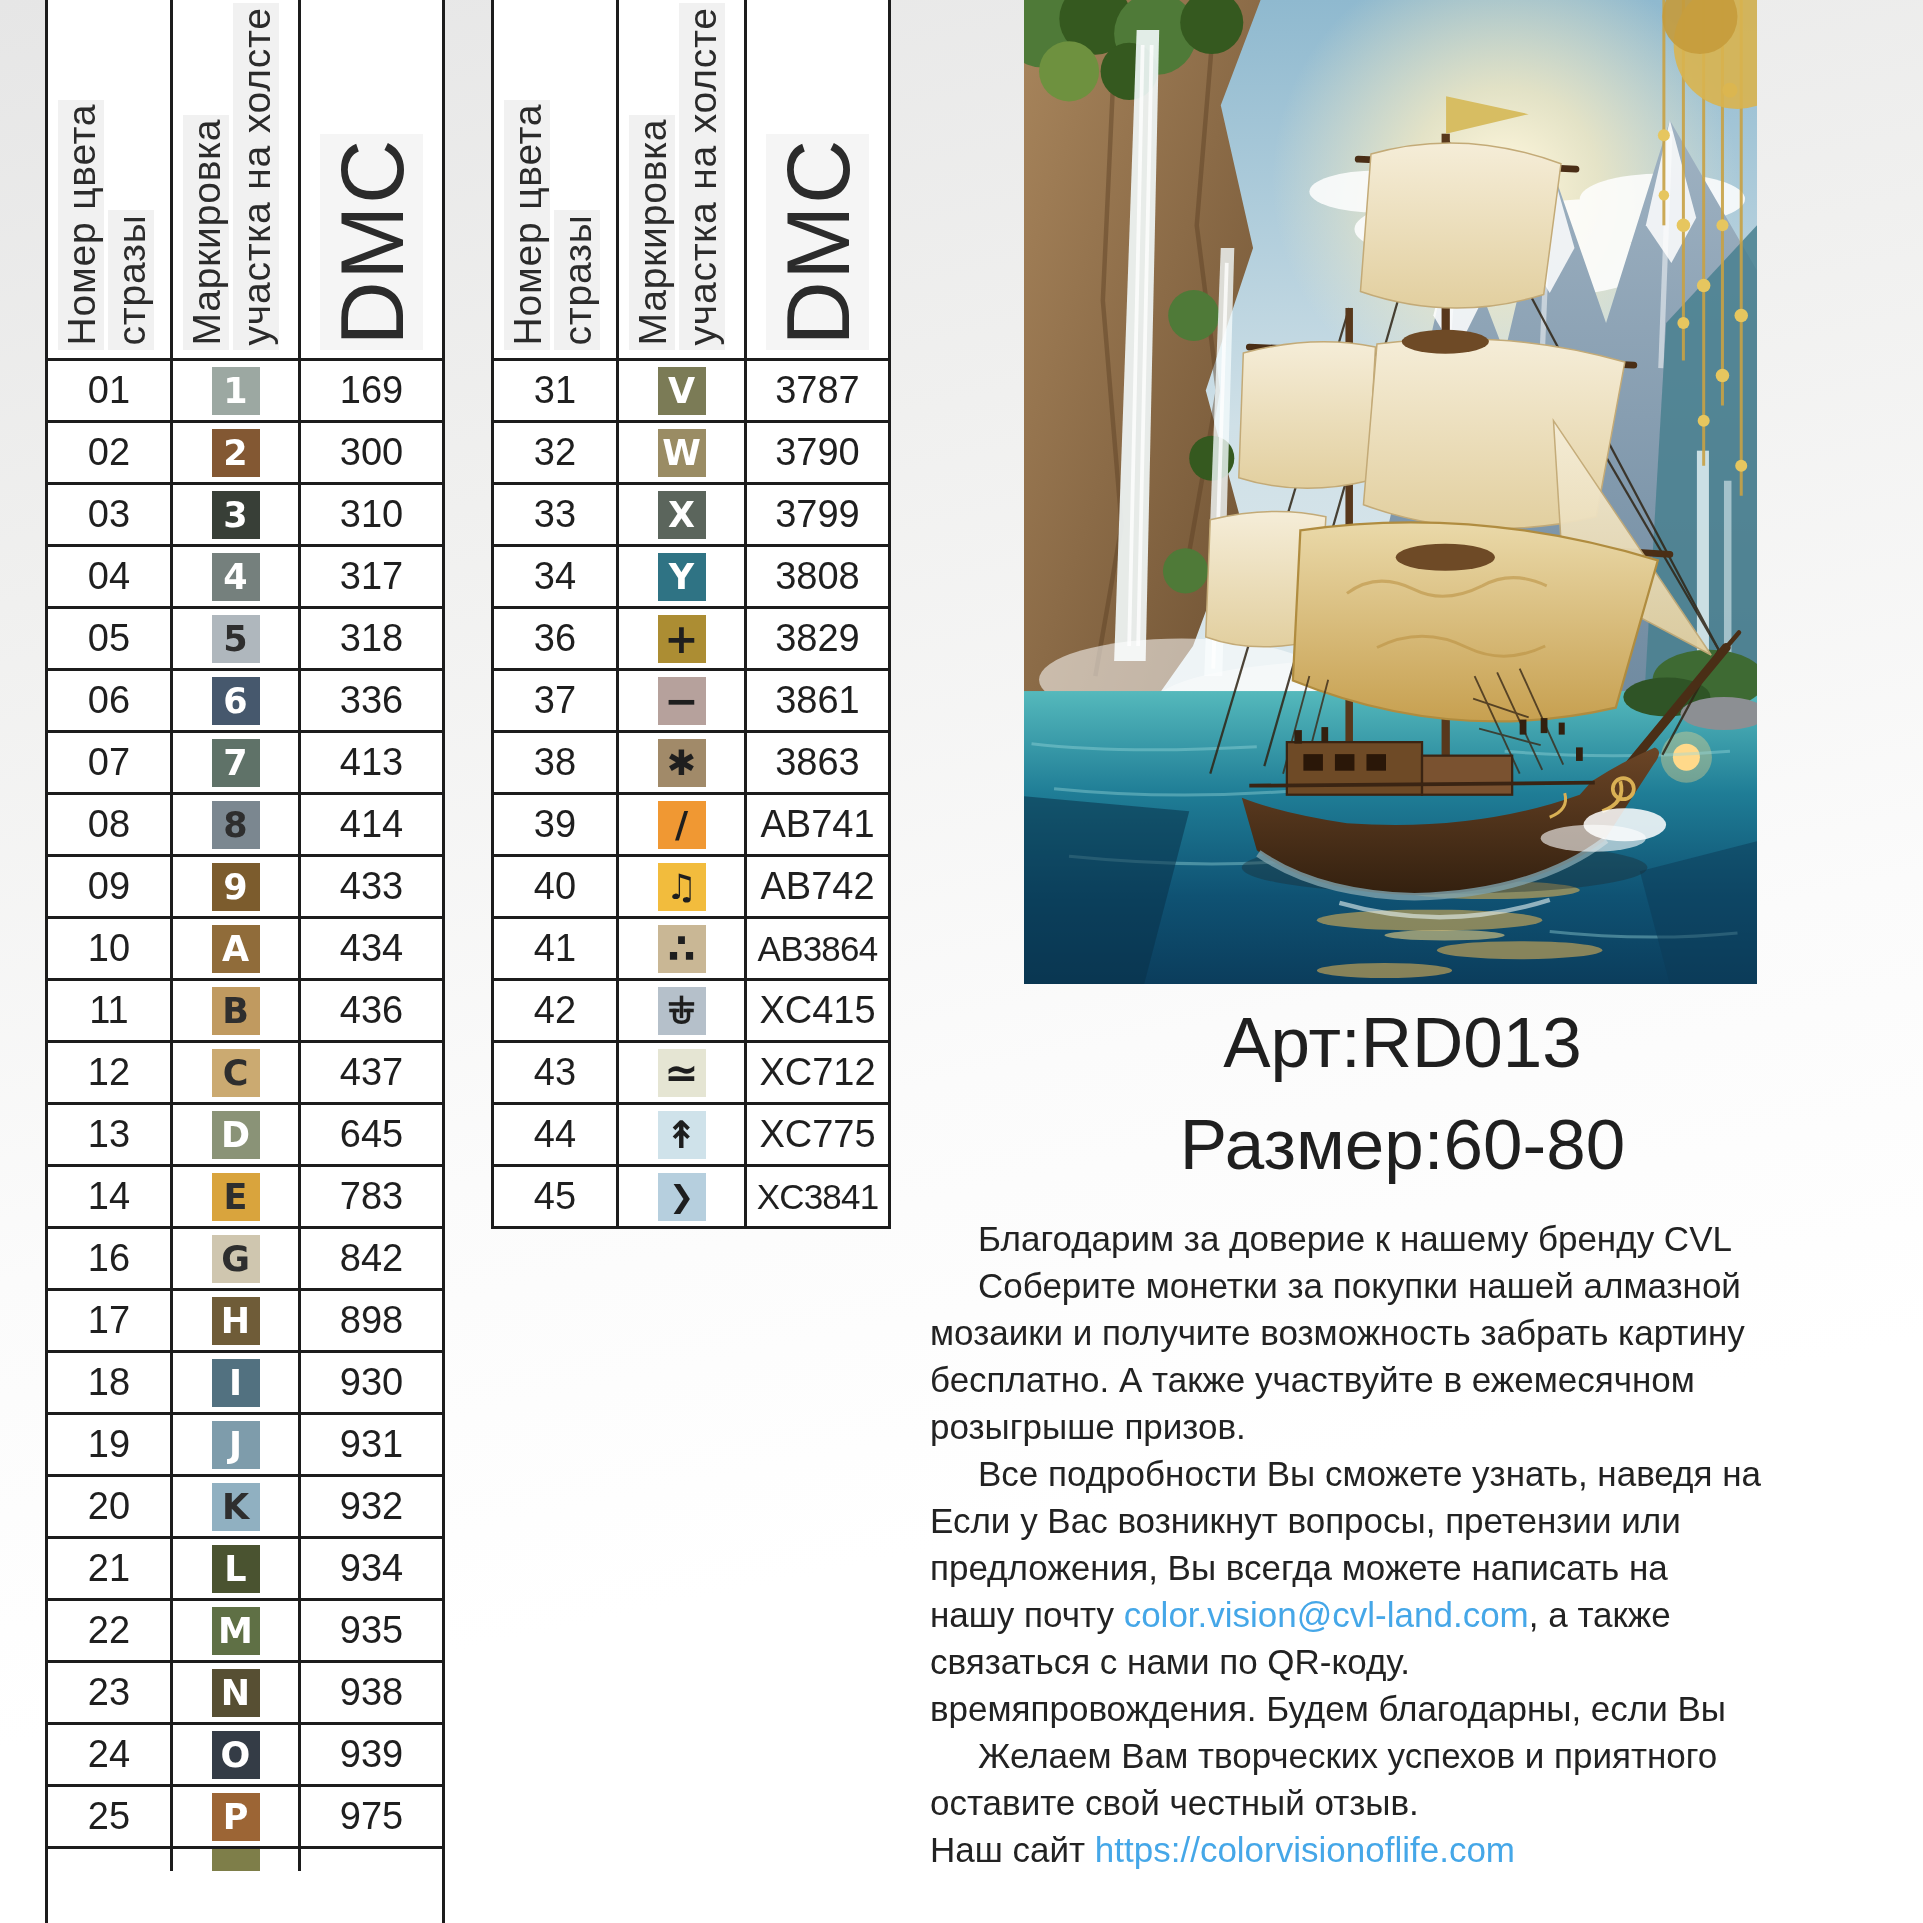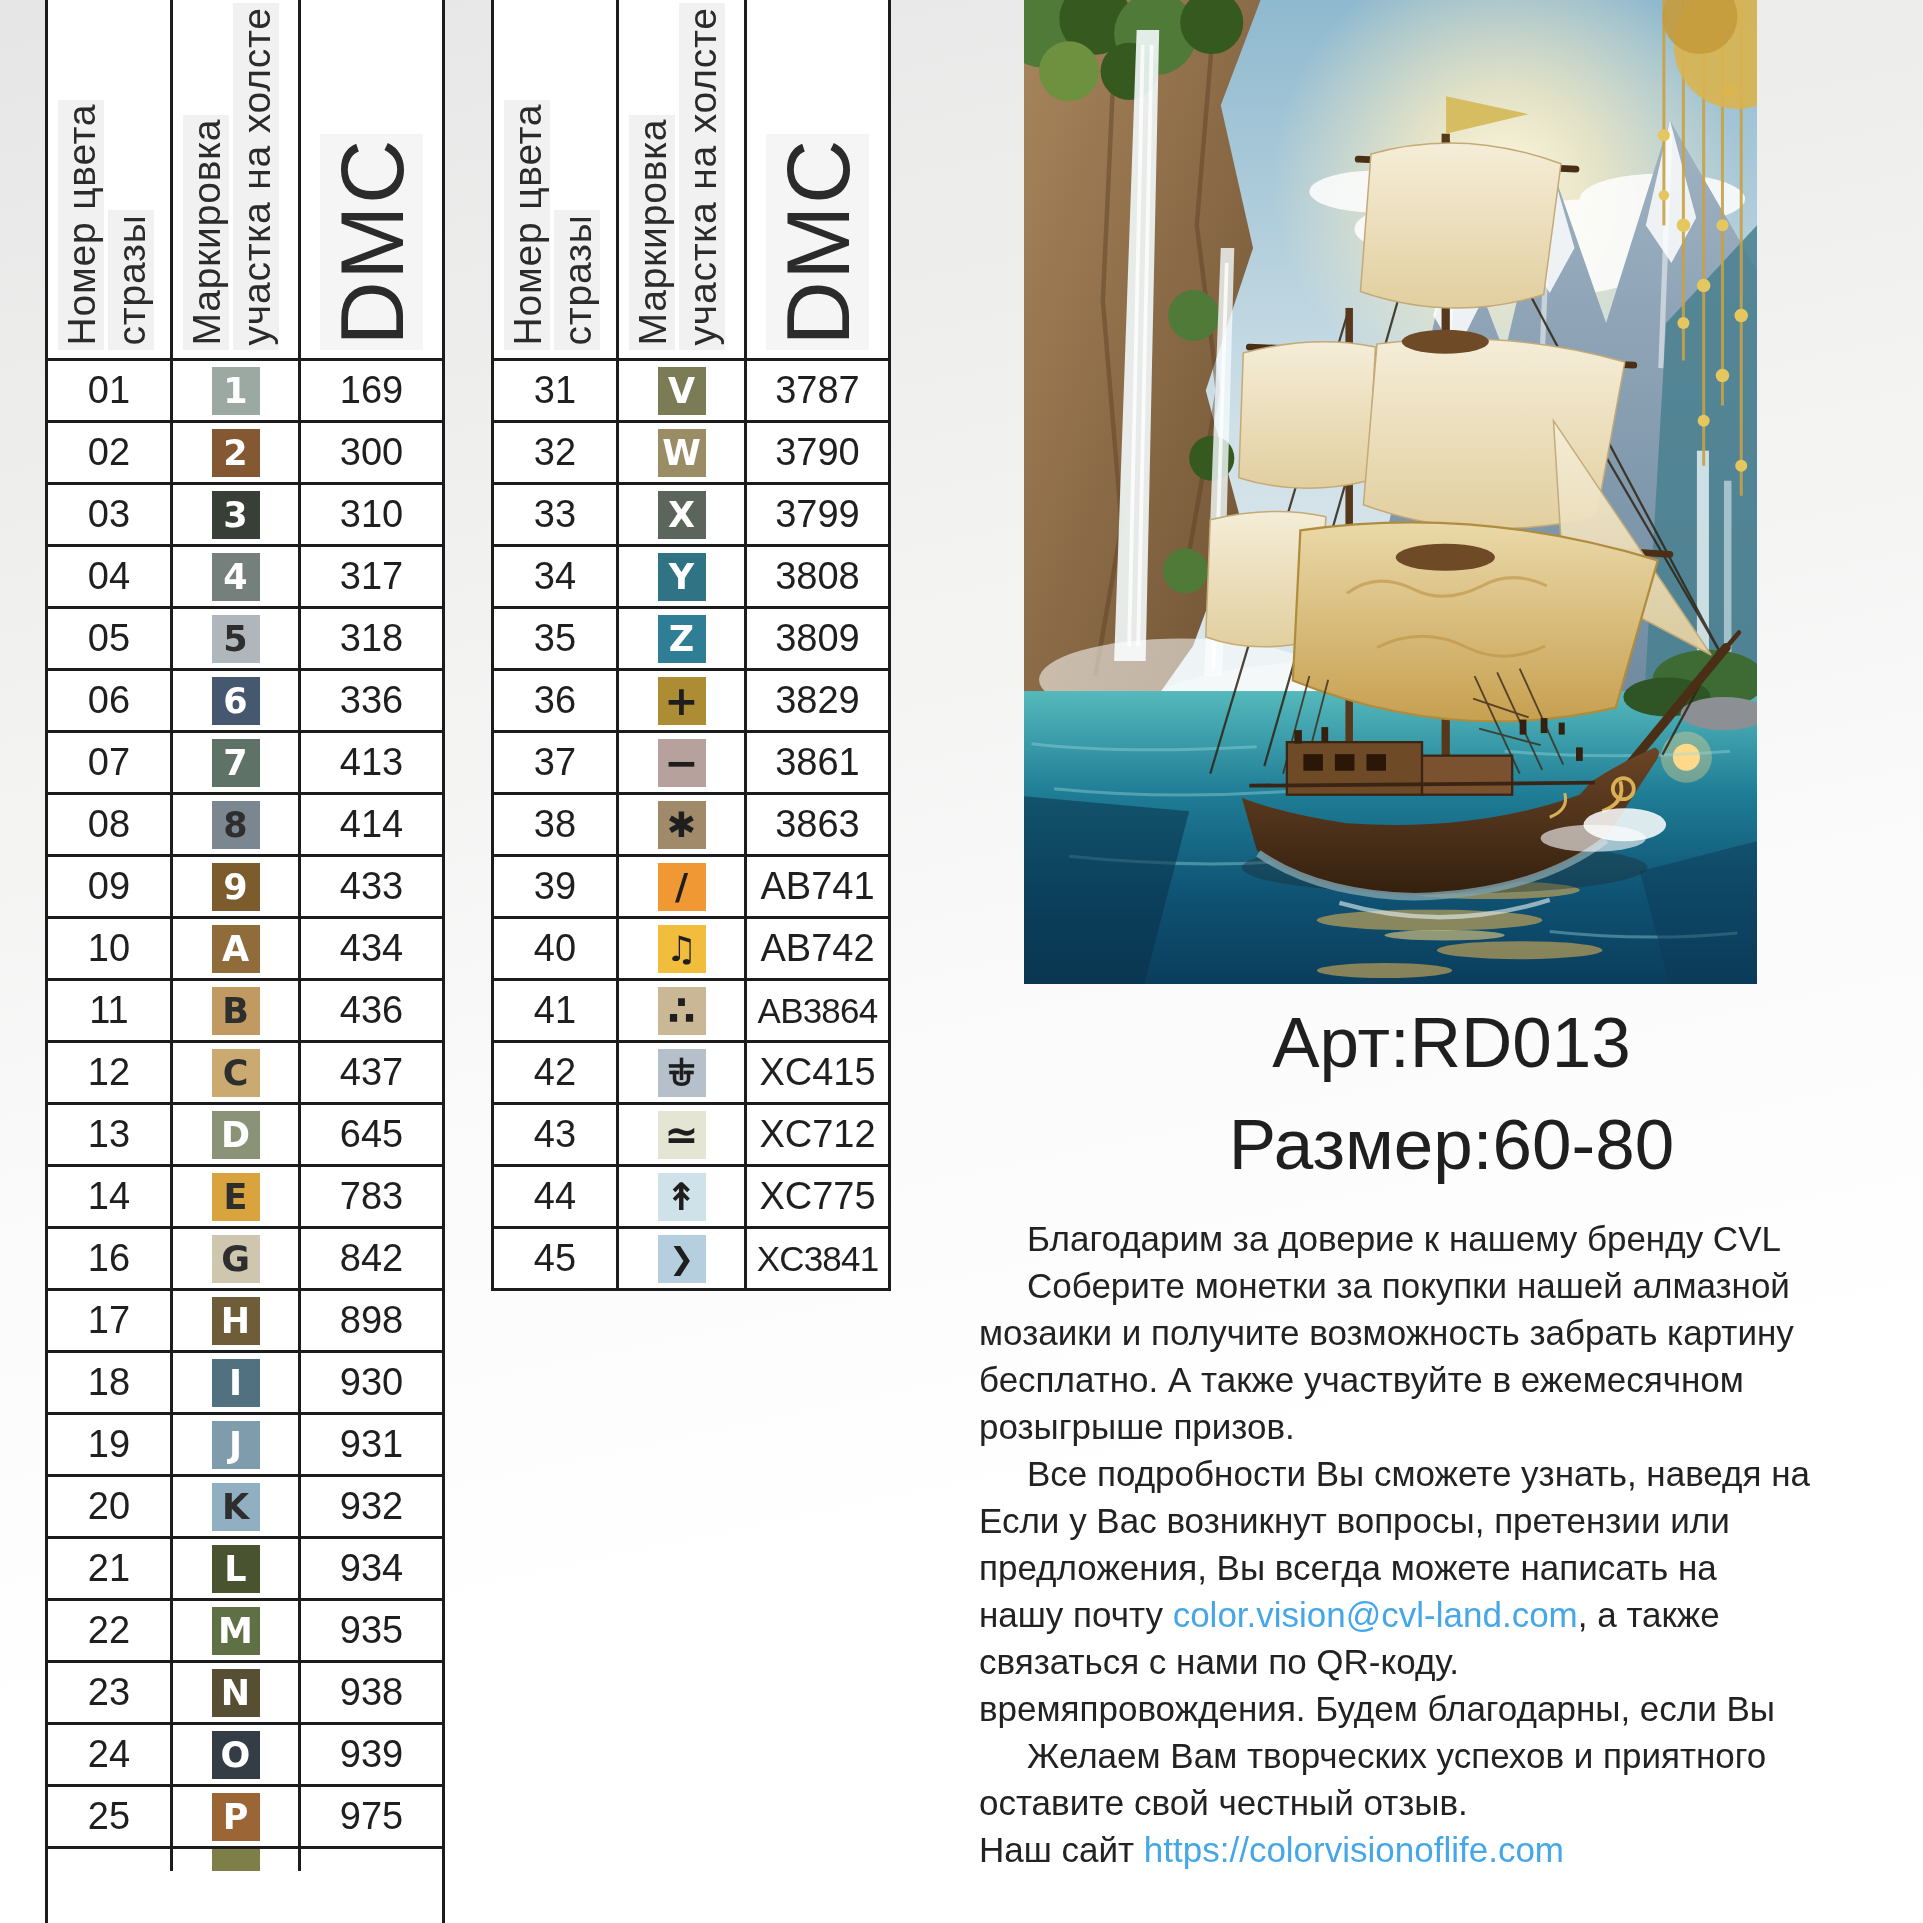--- a/index.html
+++ b/index.html
@@ -38,21 +38,21 @@
         font-family:"DejaVu Sans",sans-serif;font-weight:bold;font-size:35px;line-height:48px;}
   .prow{display:flex;height:22px;overflow:hidden;}
   .prow .csym{border-bottom:none;}
   .prow .chip{margin-top:10.5px;}
 
   
   .artwork{position:absolute;left:1024px;top:0;width:733px;height:984px;margin:0;}
   .artwork svg{display:block;width:100%;height:100%;}
 
   
-  .info{position:absolute;left:979px;top:984px;width:945px;color:#1f1f1f;}
+  .info{position:absolute;left:930px;top:984px;width:945px;color:#1f1f1f;}
   .art-line{font-size:71px;text-align:center;margin-top:18px;}
   .size-line{font-size:71px;text-align:center;margin-top:21px;}
   .desc{margin-top:30px;font-size:35px;line-height:47px;color:#222222;}
   .line{white-space:nowrap;}
   .line.indent{padding-left:48px;}
   .lnk{cursor:pointer;}
 </style>
 </head>
 <body>
 
@@ -298,27 +298,20 @@
             <span class="chip" style="background: rgb(91, 101, 92); color: rgb(255, 255, 255);">X</span>
           </div>
           <div class="cell cdmc">3799</div>
         </div>
         <div class="trow">
           <div class="cell cnum">34</div>
           <div class="cell csym">
             <span class="chip" style="background: rgb(47, 115, 132); color: rgb(255, 255, 255);">Y</span>
           </div>
           <div class="cell cdmc">3808</div>
-        </div>
-        <div class="trow">
-          <div class="cell cnum">35</div>
-          <div class="cell csym">
-            <span class="chip" style="background: rgb(47, 126, 149); color: rgb(255, 255, 255);">Z</span>
-          </div>
-          <div class="cell cdmc">3809</div>
         </div>
         <div class="trow">
           <div class="cell cnum">36</div>
           <div class="cell csym">
             <span class="chip" style="background: rgb(172, 141, 51); color: rgb(30, 30, 30); font-size: 41px;">+</span>
           </div>
           <div class="cell cdmc">3829</div>
         </div>
         <div class="trow">
           <div class="cell cnum">37</div>

